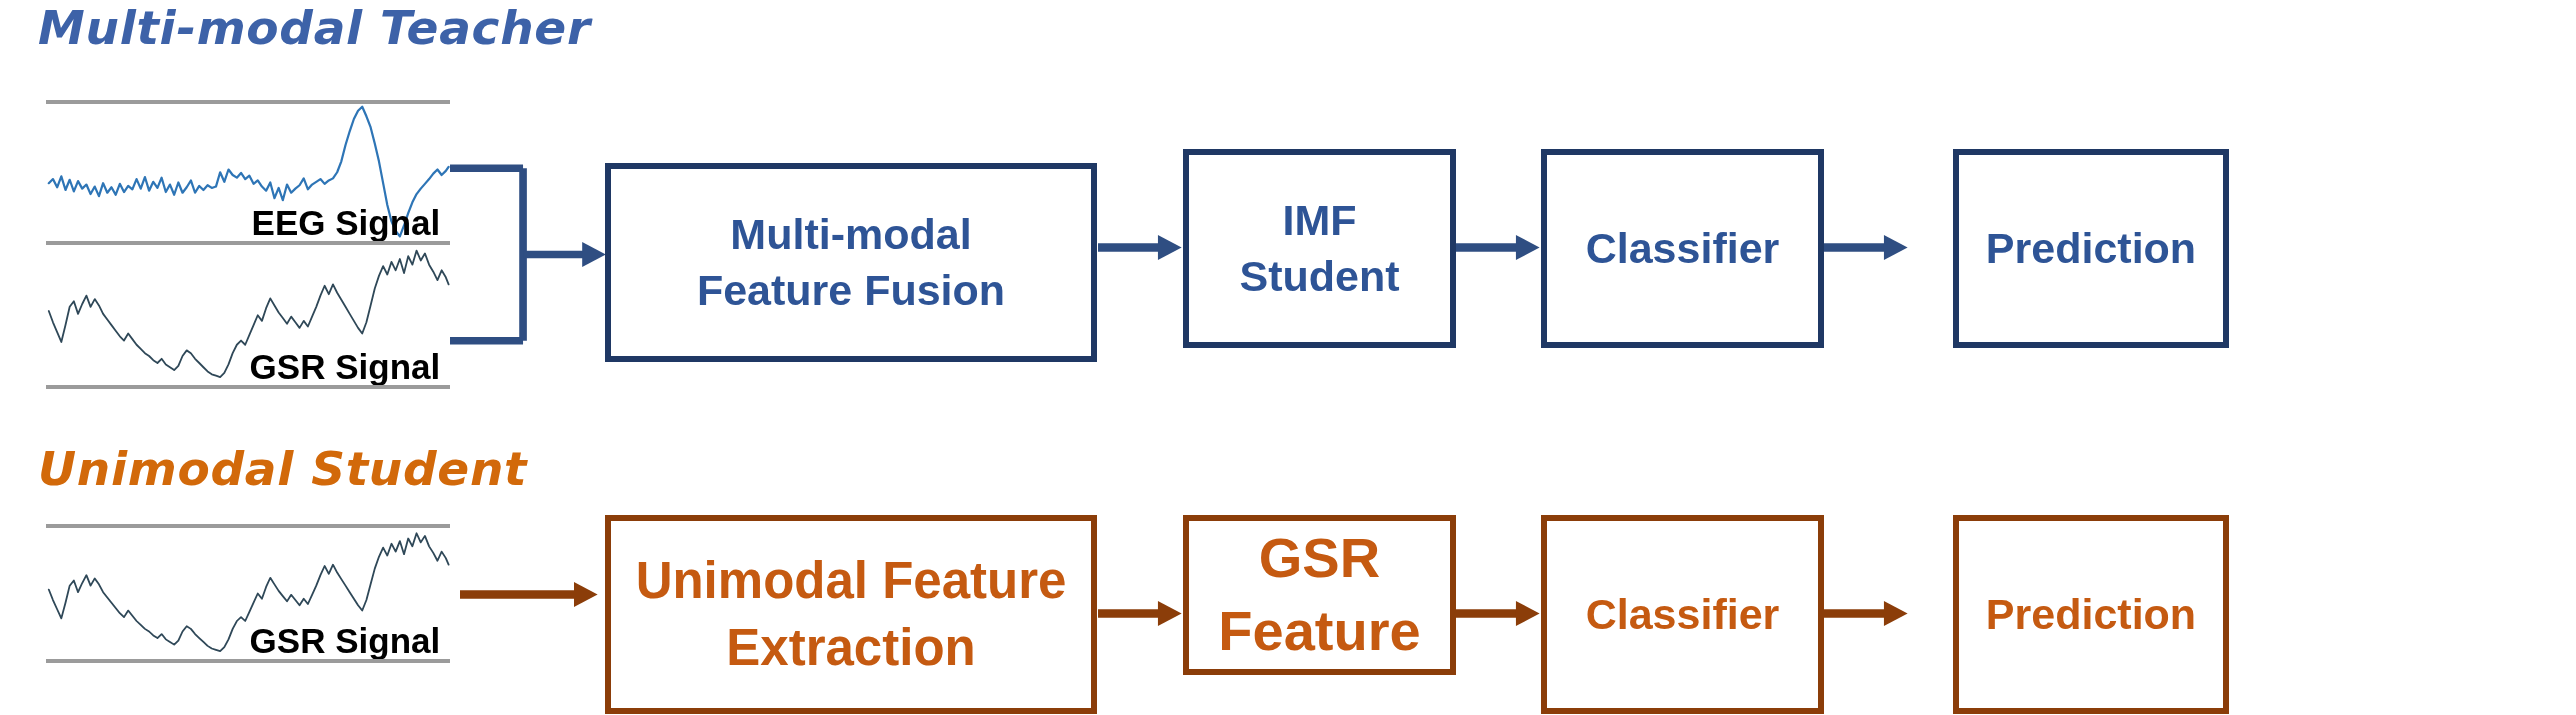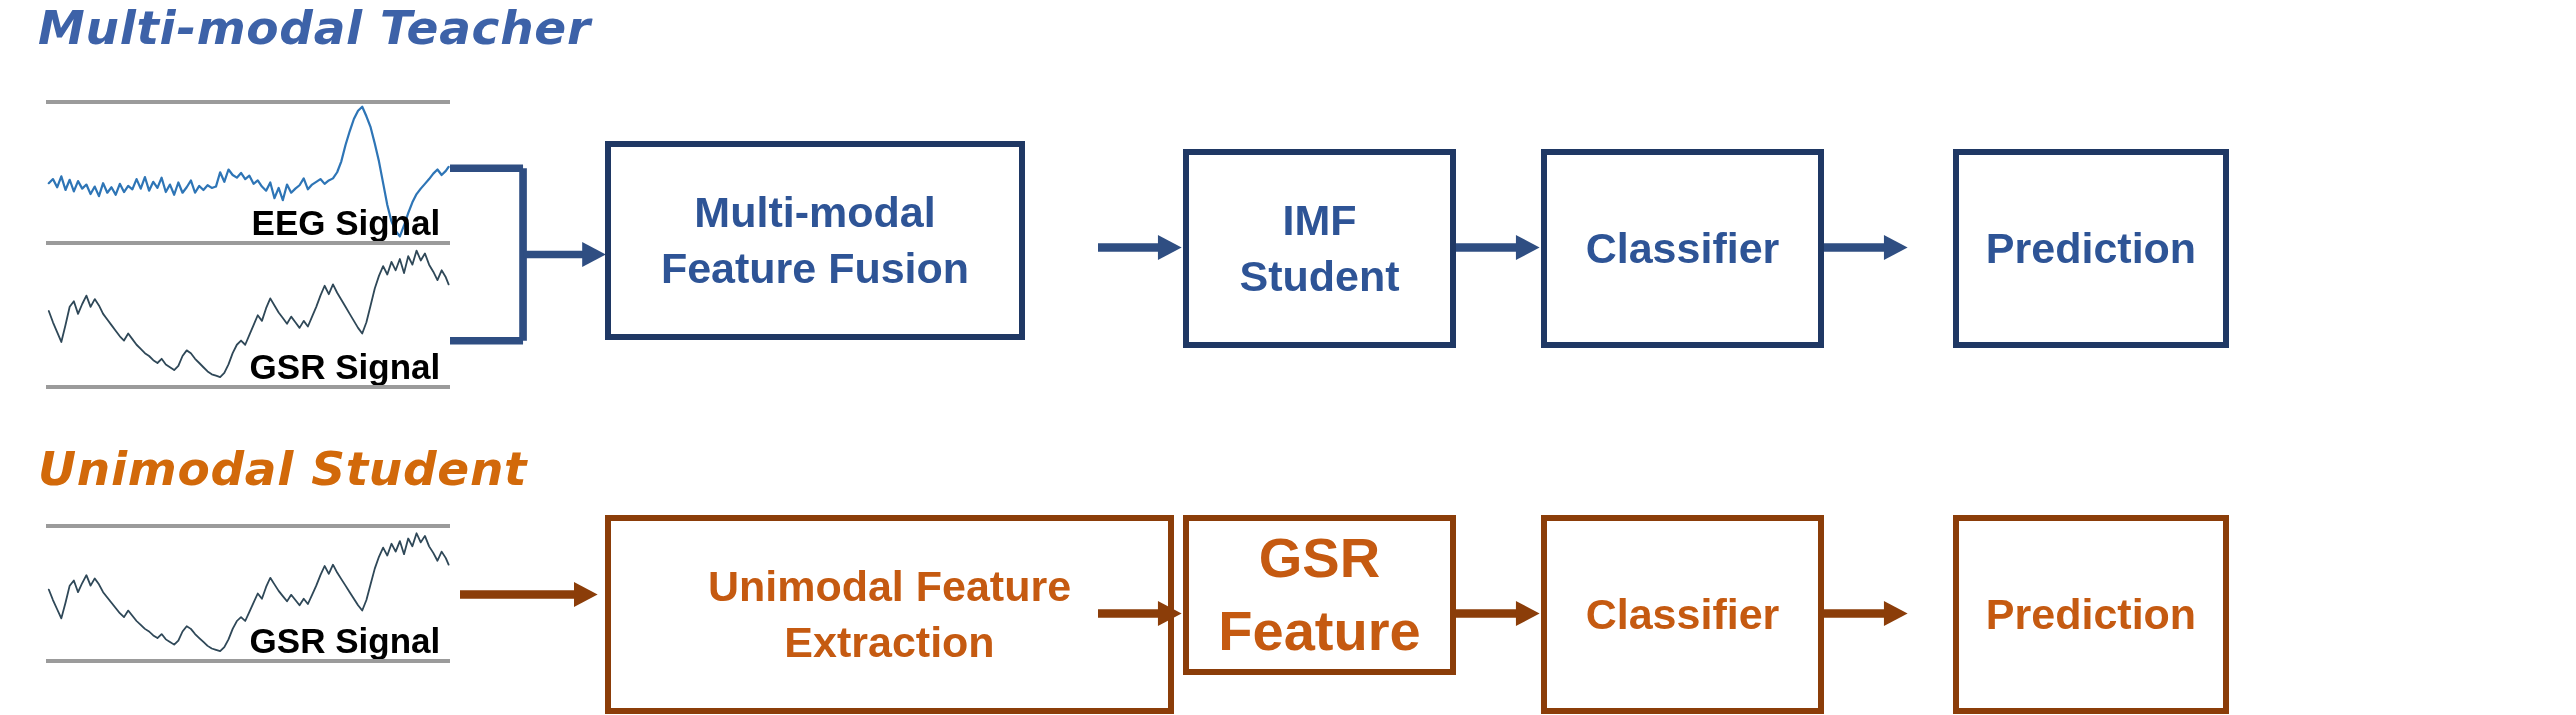--- a/index.html
+++ b/index.html
@@ -129,21 +129,21 @@
         <g stroke="#2F4E82" stroke-width="11" fill="none">
           <line x1="0" y1="6" x2="105" y2="6"></line>
           <line x1="0" y1="254" x2="105" y2="254"></line>
           <line x1="105" y1="6" x2="105" y2="254"></line>
           <line x1="105" y1="130" x2="196" y2="130"></line>
         </g>
         <polygon points="190,112 224,130 190,148" fill="#2F4E82"></polygon>
       </svg>
     </div>
 
-    <div class="proc-box" style="left:605px; top:141px; width:420px; height:199px; font-size:43px;">Multi-modal
+    <div class="proc-box" style="left:605px; top:163px; width:492px; height:199px; font-size:43px;">Multi-modal
 Feature Fusion</div>
 
     <div class="conn" style="left:1098px; top:230px; width:85px; height:35px;">
       <svg width="85" height="35" viewBox="0 0 122 50">
         <line x1="0" y1="25" x2="92" y2="25" stroke="#2F4E82" stroke-width="12"></line>
         <polygon points="86,7 120,25 86,43" fill="#2F4E82"></polygon>
       </svg>
     </div>
 
     <div class="proc-box" style="left:1183px; top:149px; width:273px; height:199px; font-size:43px;">IMF
@@ -188,21 +188,21 @@
       </div>
     </div>
 
     <div class="conn" style="left:460px; top:577px; width:139px; height:35px;">
       <svg width="139" height="35" viewBox="0 0 200 50">
         <line x1="0" y1="25" x2="170" y2="25" stroke="#8B3D09" stroke-width="12"></line>
         <polygon points="164,7 198,25 164,43" fill="#8B3D09"></polygon>
       </svg>
     </div>
 
-    <div class="proc-box" style="left:605px; top:515px; width:569px; height:199px; font-size:43px;">Unimodal Feature
+    <div class="proc-box" style="left:605px; top:515px; width:492px; height:199px; font-size:51px;">Unimodal Feature
 Extraction</div>
 
     <div class="conn" style="left:1098px; top:596px; width:85px; height:35px;">
       <svg width="85" height="35" viewBox="0 0 122 50">
         <line x1="0" y1="25" x2="92" y2="25" stroke="#8B3D09" stroke-width="12"></line>
         <polygon points="86,7 120,25 86,43" fill="#8B3D09"></polygon>
       </svg>
     </div>
 
     <div class="proc-box" style="left:1183px; top:515px; width:273px; height:160px; font-size:56px;">GSR

